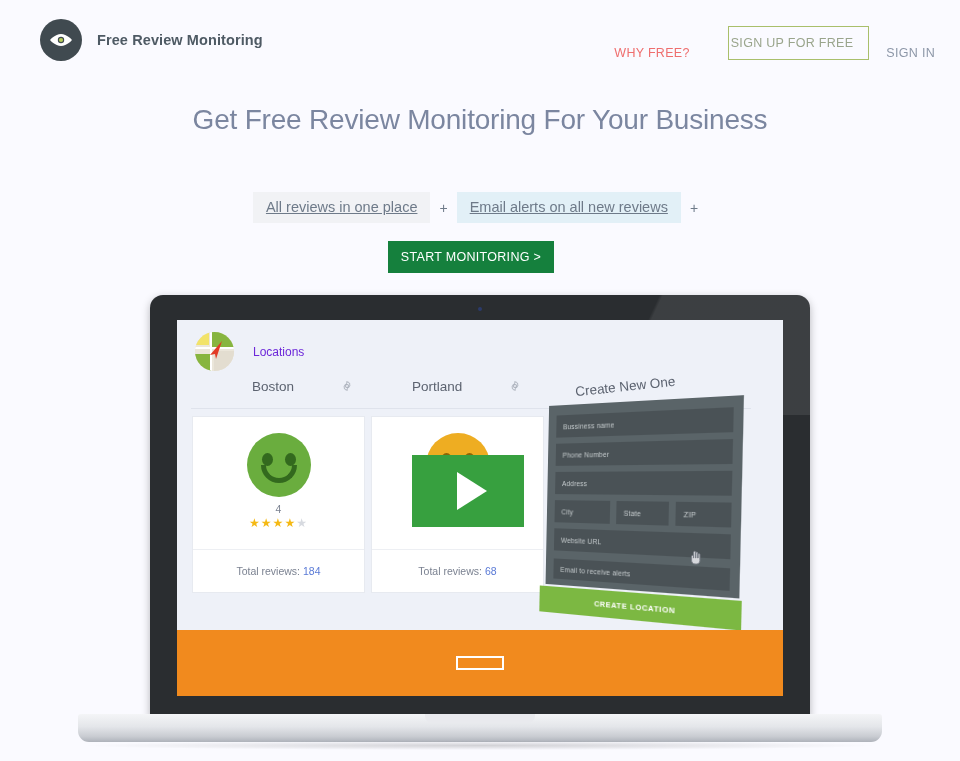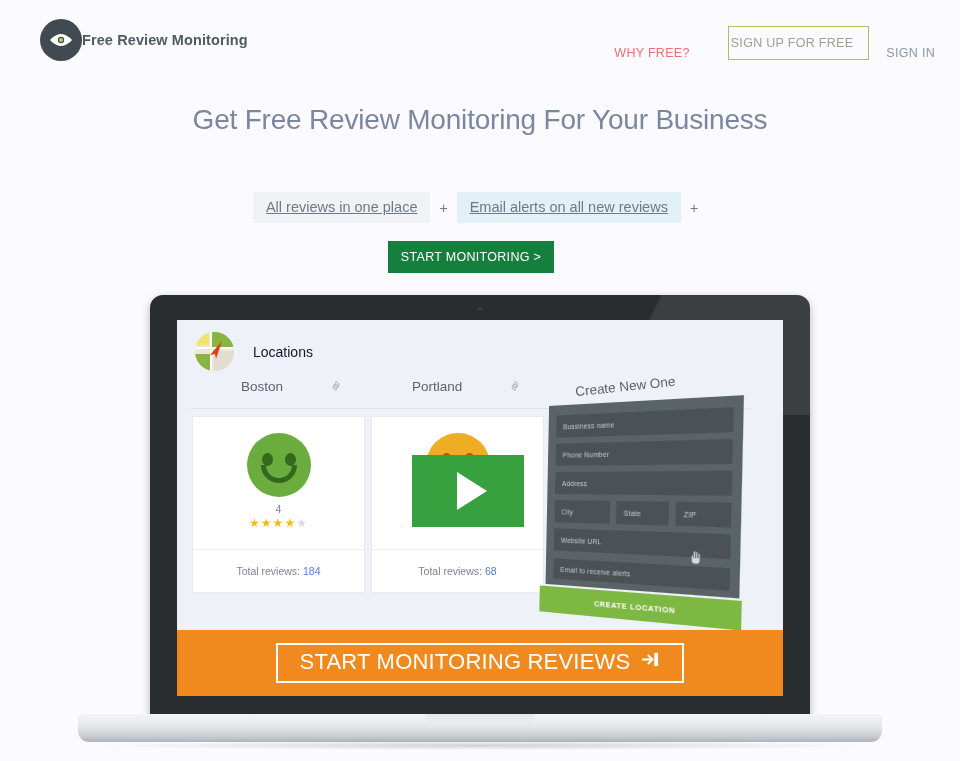--- a/index.html
+++ b/index.html
@@ -15,21 +15,21 @@
   
   .header {
     position: absolute; top: 0; left: 0; width: 960px; height: 80px;
   }
   .brand { position: absolute; left: 40px; top: 19px; display: flex; align-items: center; }
   .logo-circle {
     width: 42px; height: 42px; border-radius: 50%;
     background: #404a50; display: flex; align-items: center; justify-content: center;
   }
   .brand-name {
-    font-size: 14.5px; font-weight: bold; color: #4e5a64;
+    margin-left: 15px; font-size: 14.5px; font-weight: bold; color: #4e5a64;
     letter-spacing: .1px;
   }
   .nav { position: absolute; right: 25px; top: 26px; display: flex; align-items: flex-end; }
   .nav-why {
     font-size: 12.5px; color: #ef6e6e; letter-spacing: .3px; margin-right: 38px;
     text-decoration: none; padding-top: 3px;
   }
   .nav-signup {
     font-size: 12.5px; color: #9aa58c; letter-spacing: .3px;
     border: 1px solid #a9bf6b; padding: 9px 15px 9px 2px; text-decoration: none;
@@ -99,21 +99,21 @@
     background: radial-gradient(ellipse at center, rgba(0,0,0,.16) 0%, rgba(0,0,0,0) 72%);
   }
 
   
   .app-top { position: absolute; left: 0; top: 0; width: 606px; height: 310px; }
   .app-head { position: absolute; left: 18px; top: 12px; display: flex; align-items: center; }
   .map-icon {
     width: 39px; height: 39px; border-radius: 50%; overflow: hidden; position: relative;
     background: #e8e2d4;
   }
-  .app-head-title { margin-left: 19px; font-size: 14px; color: #0f172a; }
+  .app-head-title { margin-left: 19px; font-size: 12px; color: #6d28d9; }
   .tabs { position: absolute; left: 0; top: 57px; width: 606px; height: 32px; }
   .tab { position: absolute; top: 0; display: flex; align-items: center; }
   .tab-label { font-size: 13.5px; color: #5c6370; }
   .gear { margin-left: 48px; }
   .tab-new {
     position: absolute; top: 2px; left: 398px; font-size: 13.5px; color: #5c6370;
     transform: rotate(-6deg); white-space: nowrap;
   }
   .tabs-rule {
     position: absolute; left: 14px; top: 88px; width: 560px; height: 1px; background: #dfe3ec;
@@ -274,21 +274,21 @@
                 <rect x="19" y="19" width="20" height="20" fill="#e3ddd0"></rect>
                 <rect x="15" y="0" width="2" height="39" fill="#ffffff"></rect>
                 <rect x="0" y="15" width="39" height="2" fill="#ffffff"></rect>
                 <path d="M27 9 L15 23 L20 22 L21 27 Z" fill="#e23b26"></path>
               </svg>
             </span>
             <span class="app-head-title">Locations</span>
           </div>
 
           <div class="tabs">
-            <span class="tab" style="left:64px;">
+            <span class="tab" style="left:75px;">
               <span class="tab-label">Boston</span>
               <span class="gear">
                 <svg width="10" height="10" viewBox="0 0 12 12" aria-hidden="true">
                   <path d="M6 3.6a2.4 2.4 0 100 4.8 2.4 2.4 0 000-4.8zm0 3.6a1.2 1.2 0 110-2.4 1.2 1.2 0 010 2.4z" fill="#aab0bb"></path>
                   <path d="M6 0.4l.7 1.3 1.4-.3.3 1.4 1.3.7-.8 1.2.8 1.2-1.3.7-.3 1.4-1.4-.3L6 11.6l-.7-1.3-1.4.3-.3-1.4-1.3-.7.8-1.2-.8-1.2 1.3-.7.3-1.4 1.4.3z" fill="none" stroke="#aab0bb" stroke-width="1"></path>
                 </svg>
               </span>
             </span>
             <span class="tab" style="left:235px;">
               <span class="tab-label">Portland</span>
@@ -361,29 +361,20 @@
           <span class="hand-cursor">
             <svg width="14" height="16" viewBox="0 0 14 16" aria-hidden="true">
               <path d="M5 14c-2 0-3.4-1.6-3.4-3.6V6.3c0-.5.4-.9.9-.9s.9.4.9.9V8h.3V2.2c0-.5.4-.9.9-.9s.9.4.9.9V8h.4V3c0-.5.4-.9.9-.9s.9.4.9.9v5h.4V4.6c0-.5.4-.9.9-.9s.9.4.9.9v6.1c0 2-1.5 3.3-3.4 3.3z" fill="#d6d8dc" stroke="#7b8089" stroke-width="1"></path>
             </svg>
           </span>
 
         </div>
 
         <div class="banner">
           <div class="banner-box">
-            <div class="banner-main">
-              <span>START MONITORING REVIEWS</span>
-              <span class="login-arrow">
-                <svg width="19" height="19" viewBox="0 0 20 20" aria-hidden="true">
-                  <path d="M2 10h10M8 6l4 4-4 4" fill="none" stroke="#ffffff" stroke-width="2.1" stroke-linecap="square"></path>
-                  <path d="M14 3v14h4V3z" fill="#ffffff"></path>
-                </svg>
-              </span>
-            </div>
           </div>
         </div>
 
       </div>
     </div>
 
     <div class="laptop-base">
       <div class="base-notch"></div>
     </div>
     <div class="base-shadow"></div>

